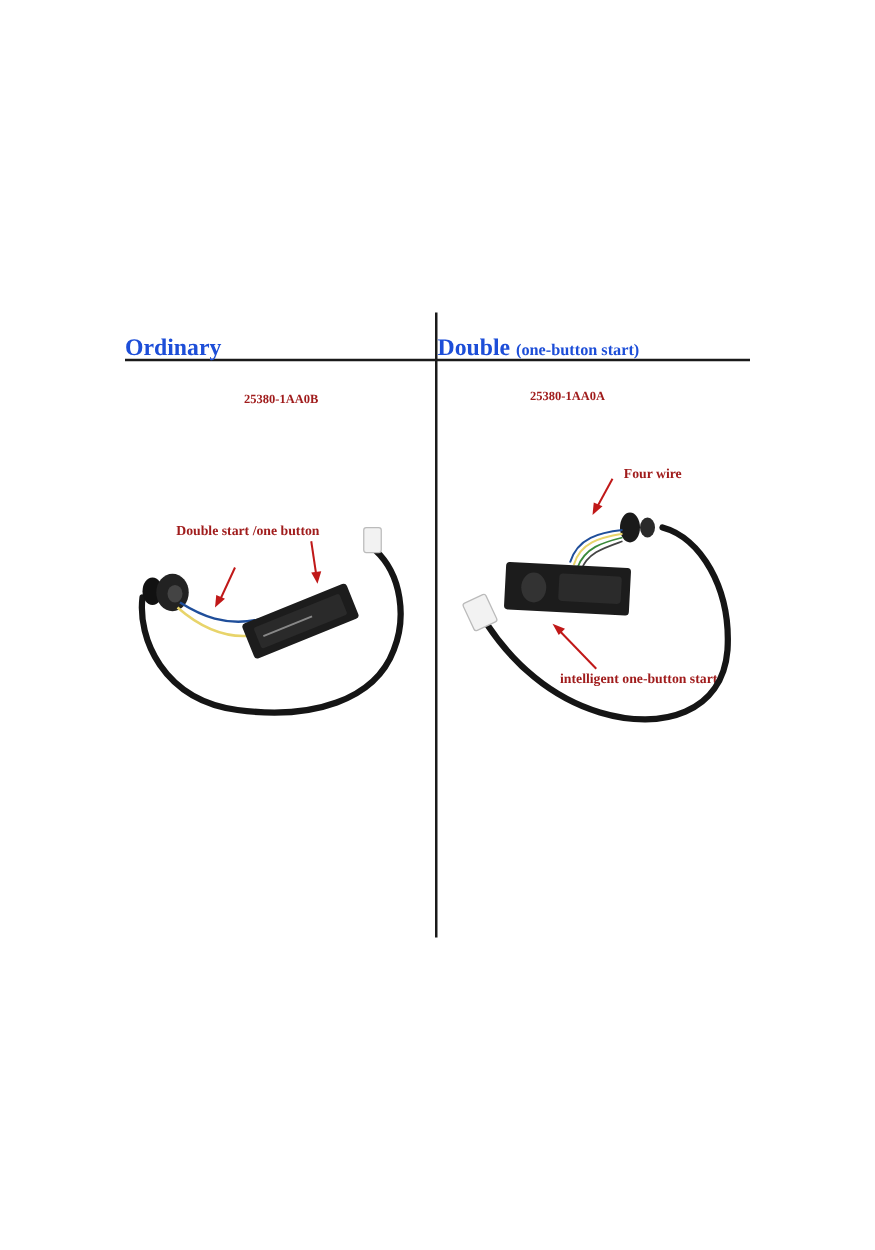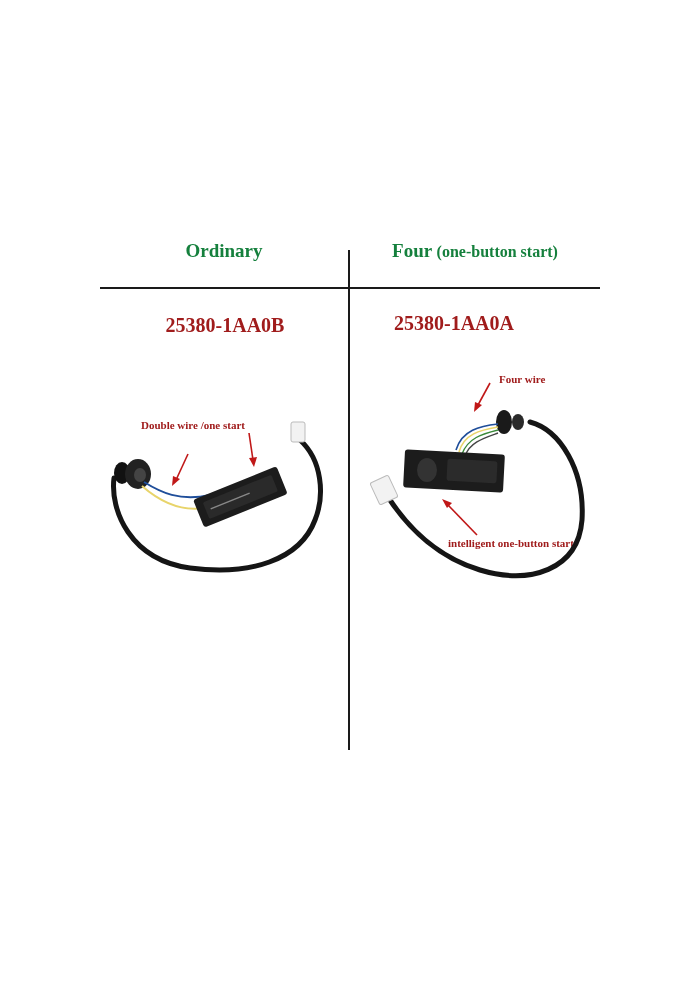--- a/index.html
+++ b/index.html
@@ -1,37 +1,37 @@
 <!DOCTYPE html>
 <html><head>
   <meta charset="utf-8">
   <style>
     html, body { margin: 0; padding: 0; background: #ffffff; }
     body { width: 700px; height: 1000px; position: relative; overflow: hidden;
            font-family: "Liberation Serif", "DejaVu Serif", serif; }
     .hline { position: absolute; left: 100px; top: 287px; width: 500px; height: 2px; background: #1a1a1a; }
     .vline { position: absolute; left: 348px; top: 250px; width: 2px; height: 500px; background: #1a1a1a; }
-    .col-head { position: absolute; top: 240px; font-weight: bold; color: #15803d; font-size: 19px; text-align: center; }
-    .col-head .sub { font-size: 16px; font-weight: bold; margin-top: 18px; }
-    .part { position: absolute; top: 314px; color: #a01c1c; font-weight: bold; font-size: 20px; text-align: center; }
+    .col-head { position: absolute; top: 268px; font-weight: bold; color: #1d4ed8; font-size: 19px; }
+    .col-head .sub { font-size: 13px; font-weight: bold; margin-top: 18px; }
+    .part { position: absolute; top: 314px; color: #a01c1c; font-weight: bold; font-size: 10px; text-align: center; }
     .callout { position: absolute; color: #a01c1c; font-weight: bold; font-size: 11px; white-space: nowrap; }
     svg { position: absolute; overflow: visible; }
   </style>
 </head>
 <body>
 
 <div class="hline"></div>
 <div class="vline"></div>
 
 <div class="col-head" style="left:100px; width:248px;">
   <span>Ordinary</span>
 </div>
 <div class="part" style="left:100px; width:250px;">25380-1AA0B</div>
 
-<div class="callout" style="left:141px; top:419px;">Double wire /one start</div>
+<div class="callout" style="left:141px; top:419px;">Double start /one button</div>
 
 <svg style="left:100px; top:400px;" width="240" height="180" viewBox="0 0 240 180">
 
   <path d="M14 78 C 10 110, 30 160, 90 168 C 150 176, 200 160, 215 120 C 225 95, 222 60, 200 40" stroke="#151515" stroke-width="5" fill="none" stroke-linecap="round"></path>
 
   <rect x="191" y="22" width="14" height="20" rx="2" fill="#f2f2f2" stroke="#bbb" stroke-width="1"></rect>
 
   <ellipse cx="22" cy="73" rx="8" ry="11" fill="#111"></ellipse>
   <ellipse cx="38" cy="74" rx="13" ry="15" fill="#222"></ellipse>
   <ellipse cx="40" cy="75" rx="6" ry="7" fill="#444"></ellipse>
@@ -45,21 +45,21 @@
     <line x1="108" y1="95" x2="150" y2="95" stroke="#888" stroke-width="1.5"></line>
   </g>
 
   <line x1="88" y1="54" x2="76" y2="80" stroke="#c01818" stroke-width="1.6"></line>
   <polygon points="72,86 73,76 80,79" fill="#c01818"></polygon>
   <line x1="149" y1="33" x2="153" y2="60" stroke="#c01818" stroke-width="1.6"></line>
   <polygon points="154,67 149,58 157,57" fill="#c01818"></polygon>
 </svg>
 
 <div class="col-head" style="left:350px; width:250px;">
-  <span>Four</span>
+  <span>Double</span>
   <span class="sub">(one-button start)</span>
 </div>
 <div class="part" style="left:332px; width:244px; top:312px;">25380-1AA0A</div>
 
 <div class="callout" style="left:499px; top:373px;">Four wire</div>
 <div class="callout" style="left:448px; top:537px;">intelligent one-button start</div>
 
 <svg style="left:360px; top:360px;" width="240" height="230" viewBox="0 0 240 230">
 
   <path d="M170 62 C 200 70, 225 110, 222 160 C 218 210, 170 225, 120 210 C 80 198, 50 170, 30 140" stroke="#151515" stroke-width="5" fill="none" stroke-linecap="round"></path>

